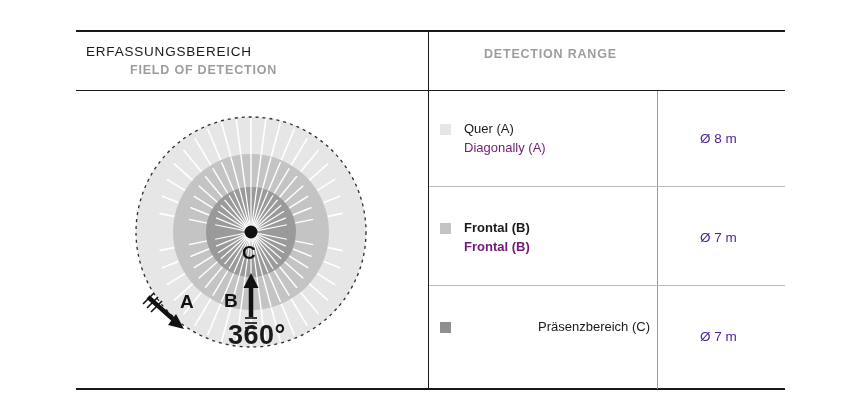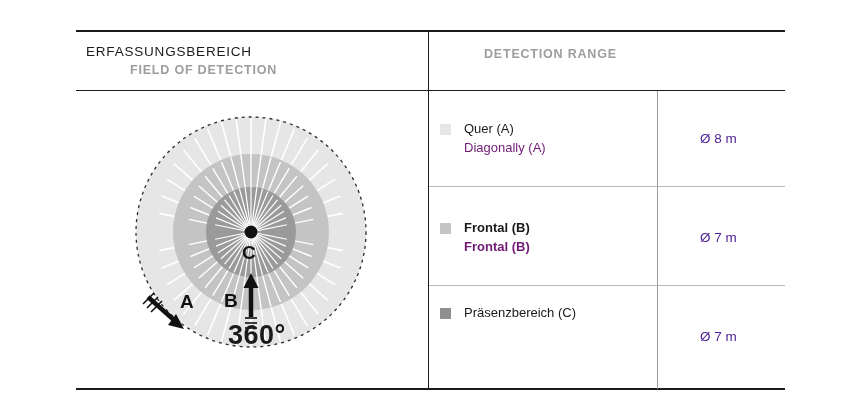--- a/index.html
+++ b/index.html
@@ -105,21 +105,21 @@
   }
 
   
   .legend-row {
     position: absolute;
     left: 440px;
     width: 210px;
   }
   .legend-row.r0 { top: 120px; }
   .legend-row.r1 { top: 219px; font-weight: bold; }
-  .legend-row.r2 { top: 304px; }
+  .legend-row.r2 { top: 318px; text-align: right; }
   .swatch {
     position: absolute;
     left: 0;
     top: 4px;
     width: 11px;
     height: 11px;
   }
   .legend-text {
     margin-left: 24px;
   }

